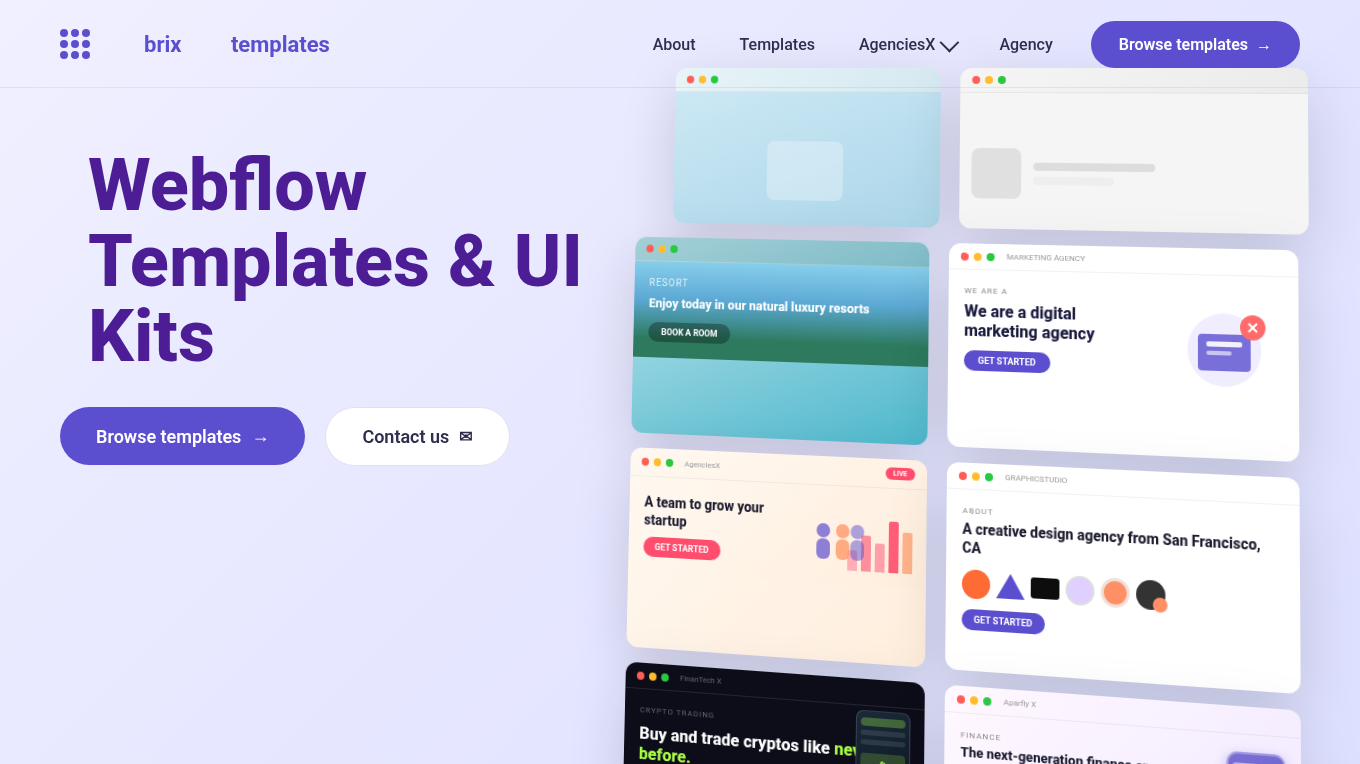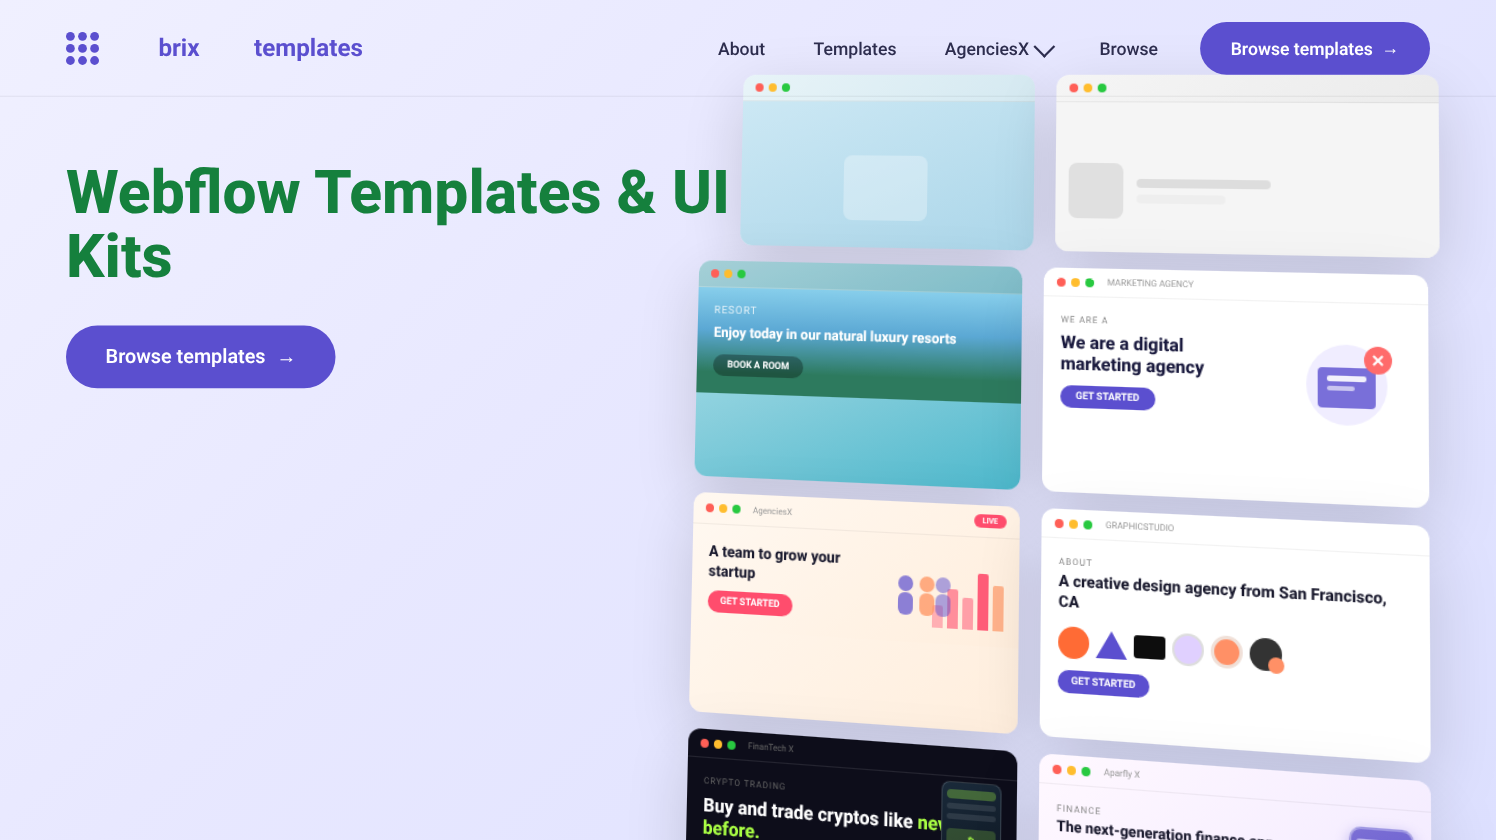--- a/index.html
+++ b/index.html
@@ -126,25 +126,26 @@
     .hero-label {
       font-size: 13px;
       font-weight: 700;
       letter-spacing: 2px;
       color: #5b4fcf;
       text-transform: uppercase;
       margin-bottom: 24px;
     }
 
     .hero-title {
-      font-size: 55px;
+      font-size: 72px;
       font-weight: 800;
-      color: #15803d;
+      color: #4c1d95;
       line-height: 1.05;
       margin-bottom: 32px;
+      margin-left: 28px;
     }
 
     .hero-subtitle {
       font-size: 18px;
       color: #555577;
       line-height: 1.6;
       margin-bottom: 48px;
       max-width: 520px;
     }
 
@@ -333,38 +334,42 @@
   </a>
 
   <div class="nav-right-group">
     <div class="nav-links">
       <a class="nav-link" href="#">About</a>
       <a class="nav-link" href="#">Templates</a>
       <a class="nav-link nav-link-resources" href="#">
         <span>AgenciesX</span>
         <span class="chevron-down"></span>
       </a>
-      <a class="nav-link" href="#">Browse</a>
+      <a class="nav-link" href="#">Agency</a>
     </div>
     <a class="nav-cta" href="#">
       <span>Browse templates</span>
       <span>→</span>
     </a>
   </div>
   <div class="nav-separator"></div>
 </nav>
 
 <section class="hero">
   <div class="hero-content">
     <h1 class="hero-title">Webflow Templates &amp; UI Kits</h1>
 
     <div class="hero-buttons">
       <a class="btn-primary" href="#">
         <span>Browse templates</span>
         <span>→</span>
+      </a>
+      <a class="btn-secondary" href="#">
+        <span>Contact us</span>
+        <span class="mail-icon">✉</span>
       </a>
     </div>
   </div>
 
   <div class="hero-visual">
     <div class="template-grid">
 
       <div class="tmpl-card tmpl-top-left">
         <div style="padding:8px 12px; display:flex; align-items:center; gap:6px; border-bottom:1px solid rgba(0,0,0,0.05);">
           <div class="card-dots">

